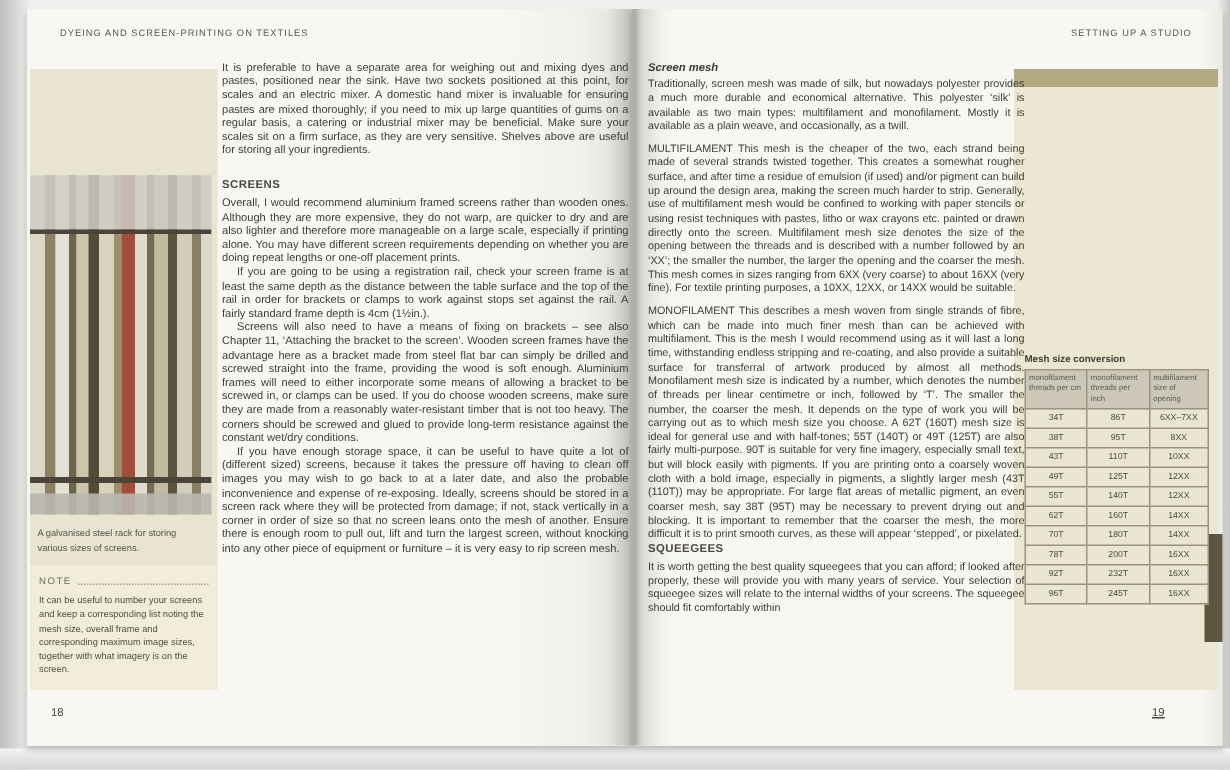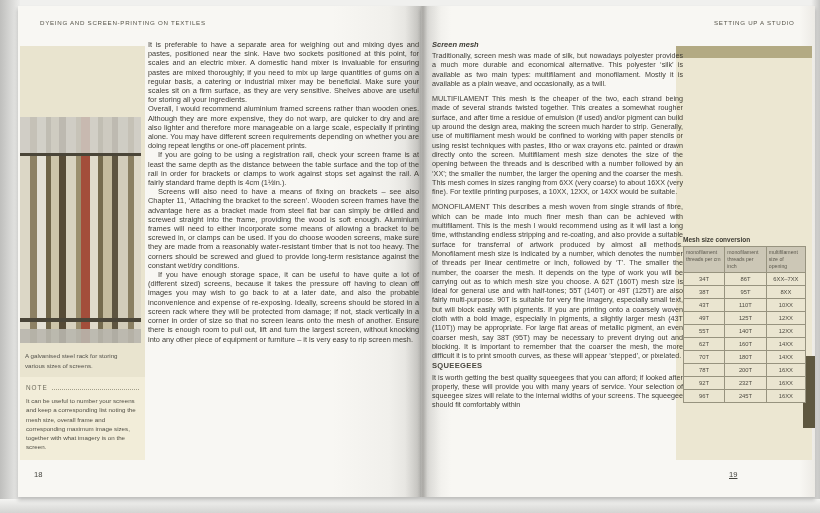--- a/index.html
+++ b/index.html
@@ -33,21 +33,21 @@
     background:linear-gradient(to right, rgba(0,0,0,0) 0%, rgba(60,58,54,.18) 42%,
                rgba(60,58,54,.30) 50%, rgba(0,0,0,.08) 62%, rgba(0,0,0,0) 100%);
     pointer-events:none;
   }
   
   .runhead { position:absolute; font-size:6.2px; letter-spacing:.7px; color:#57554a; }
   .rh-left  { left:40px;  top:19px; }
   .rh-right { left:714px; top:19px; }
   .folio { position:absolute; font-size:7.6px; color:#45443e; }
   .folio-left  { left:34px;  top:470px; }
-  .folio-right { left:729px; top:470px;text-decoration:underline; }
+  .folio-right { left:768px; top:470px;text-decoration:underline; }
   
   .sidebar-left  { position:absolute; left:20px;  top:46px; width:125px; height:414px; background:#e9e4cf; }
   .sidebar-right { position:absolute; left:676px; top:46px; width:136px; height:414px; background:#ece7d2; }
   .sidebar-topbar{ position:absolute; left:676px; top:46px; width:136px; height:12px; background:#b3aa83; }
   .edge-tab { position:absolute; left:803px; top:356px; width:12px; height:72px; background:#5e573f; }
   
   .photo { position:absolute; left:20px; top:117px; width:121px; height:226px; overflow:hidden; background:#cfccc3; }
   .stripes { position:absolute; left:0; top:0; width:100%; height:100%; display:flex; }
   .stripes > div { height:100%; flex:1 1 auto; }
   .stripes > div:nth-child(1){background:#dcd7c6;flex-grow:1.3}
@@ -143,20 +143,21 @@
 </div>
 
 <div class="caption">A galvanised steel rack for storing various sizes of screens.</div>
 
 <div class="note-panel"></div>
 <div class="note-title">NOTE</div>
 <div class="note-text">It can be useful to number your screens and keep a corresponding list noting the mesh size, overall frame and corresponding maximum image sizes, together with what imagery is on the screen.</div>
 
 <div class="col-main-left">
   <p>It is preferable to have a separate area for weighing out and mixing dyes and pastes, positioned near the sink. Have two sockets positioned at this point, for scales and an electric mixer. A domestic hand mixer is invaluable for ensuring pastes are mixed thoroughly; if you need to mix up large quantities of gums on a regular basis, a catering or industrial mixer may be beneficial. Make sure your scales sit on a firm surface, as they are very sensitive. Shelves above are useful for storing all your ingredients.</p>
+  <h3 class="sec gap">SCREENS</h3>
   <p>Overall, I would recommend aluminium framed screens rather than wooden ones. Although they are more expensive, they do not warp, are quicker to dry and are also lighter and therefore more manageable on a large scale, especially if printing alone. You may have different screen requirements depending on whether you are doing repeat lengths or one-off placement prints.</p>
   <p class="ind">If you are going to be using a registration rail, check your screen frame is at least the same depth as the distance between the table surface and the top of the rail in order for brackets or clamps to work against stops set against the rail. A fairly standard frame depth is 4cm (1½in.).</p>
   <p class="ind">Screens will also need to have a means of fixing on brackets – see also Chapter 11, ‘Attaching the bracket to the screen’. Wooden screen frames have the advantage here as a bracket made from steel flat bar can simply be drilled and screwed straight into the frame, providing the wood is soft enough. Aluminium frames will need to either incorporate some means of allowing a bracket to be screwed in, or clamps can be used. If you do choose wooden screens, make sure they are made from a reasonably water-resistant timber that is not too heavy. The corners should be screwed and glued to provide long-term resistance against the constant wet/dry conditions.</p>
   <p class="ind">If you have enough storage space, it can be useful to have quite a lot of (different sized) screens, because it takes the pressure off having to clean off images you may wish to go back to at a later date, and also the probable inconvenience and expense of re-exposing. Ideally, screens should be stored in a screen rack where they will be protected from damage; if not, stack vertically in a corner in order of size so that no screen leans onto the mesh of another. Ensure there is enough room to pull out, lift and turn the largest screen, without knocking into any other piece of equipment or furniture – it is very easy to rip screen mesh.</p>
 </div>
 
 <div class="folio folio-left">18</div>
 
 <div class="runhead rh-right">SETTING UP A STUDIO</div>
 

